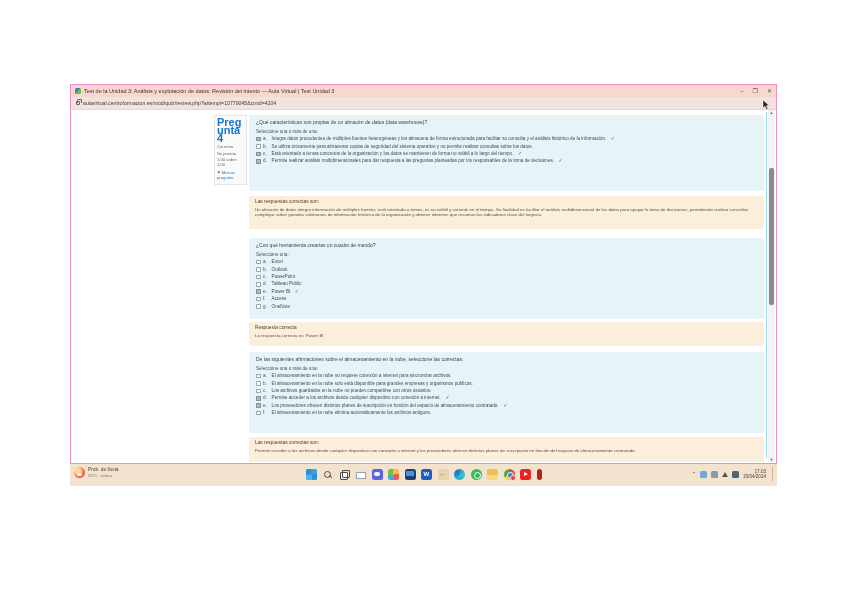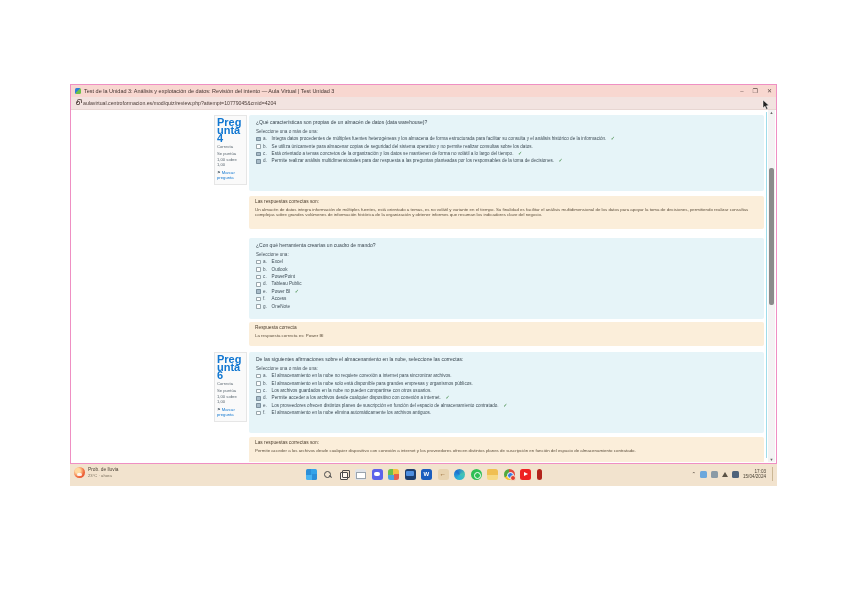--- a/index.html
+++ b/index.html
@@ -214,26 +214,20 @@
             <span class="box"></span>
             <span class="letter">g.</span>
             <span class="otext">OneNote</span>
           </div>
         </div>
         <div class="fb-box" style="top:212px; height:24px;">
           <div class="fb-title">Respuesta correcta</div>
           <div class="fb-body">La respuesta correcta es: Power BI</div>
         </div>
 
-        <div class="q-card" style="top:242px; height:70px;">
-          <div class="q-no">Pregunta 6</div>
-          <div class="q-meta">Correcta</div>
-          <div class="q-meta">Se puntúa 1,00 sobre 1,00</div>
-          <div class="q-flag"><span class="flag-glyph">⚑</span><span>Marcar pregunta</span></div>
-        </div>
         <div class="q-box" style="top:242px; height:81px;">
           <div class="q-text">De las siguientes afirmaciones sobre el almacenamiento en la nube, seleccione las correctas:</div>
           <div class="q-prompt">Seleccione una o más de una:</div>
           <div class="opt">
             <span class="box"></span>
             <span class="letter">a.</span>
             <span class="otext">El almacenamiento en la nube no requiere conexión a internet para sincronizar archivos.</span>
           </div>
           <div class="opt">
             <span class="box"></span>

